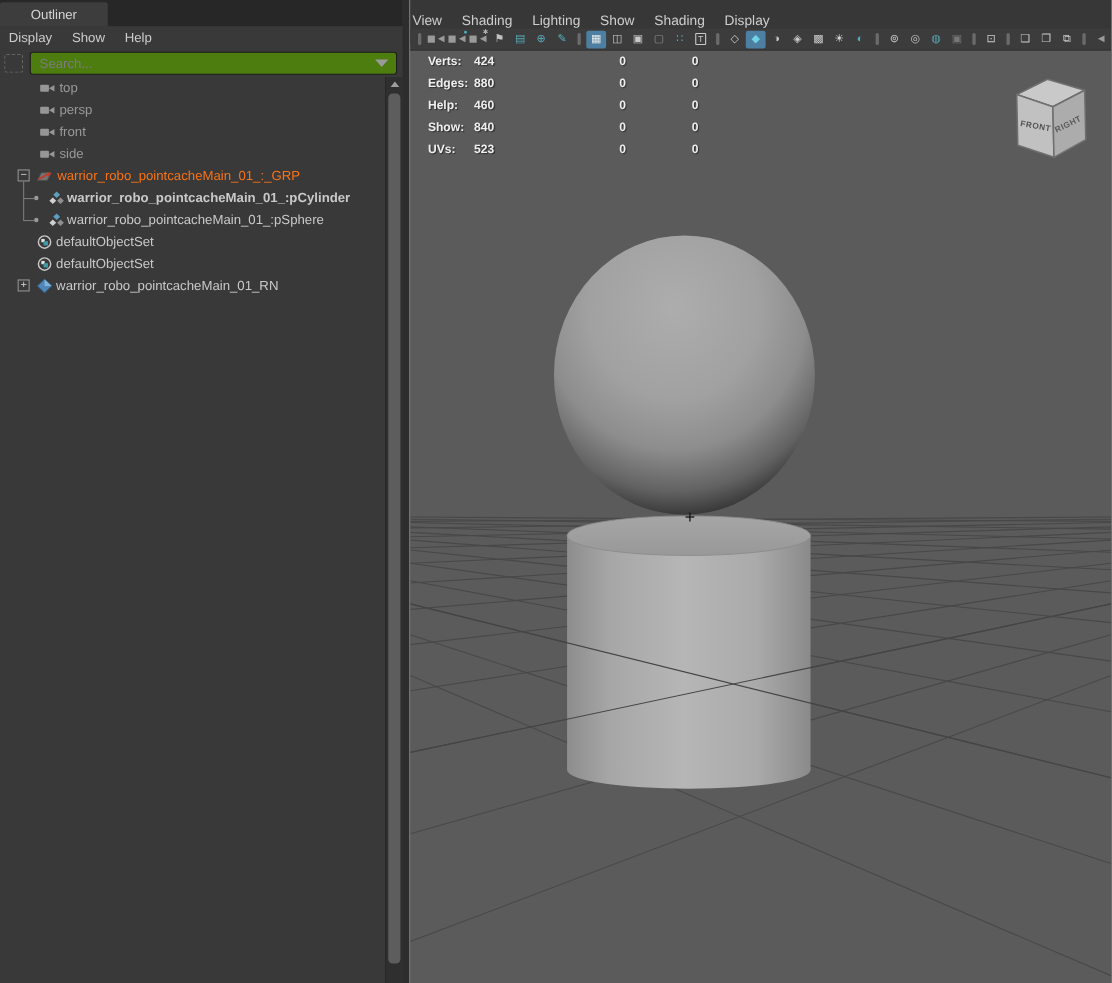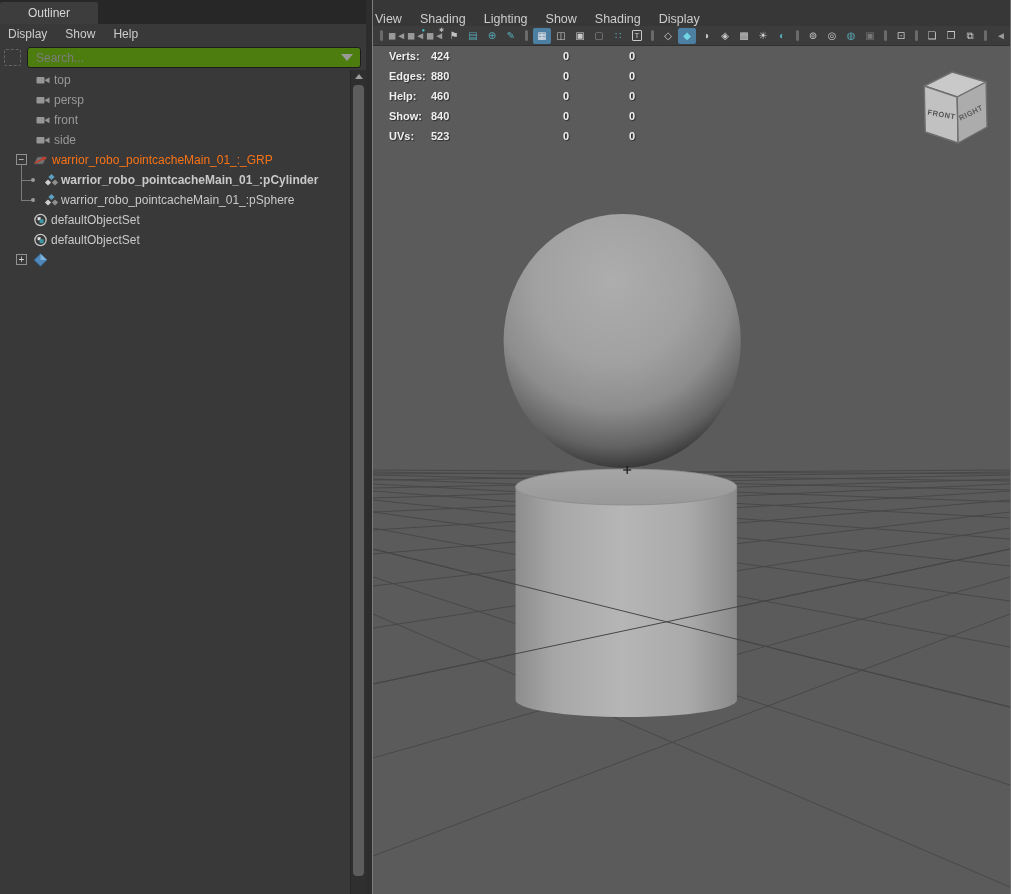--- a/index.html
+++ b/index.html
@@ -164,20 +164,21 @@
               <rect x="6.6" y="6.2" width="4" height="4" fill="#3f9aa6"></rect>
             </svg></span>
           <span class="lbl c-norm" style="left: 51px;">defaultObjectSet</span>
         </div>
         <div class="tree-row">
           <span class="expander" style="left: 16px;">+</span>
           <span class="ticon" style="left: 33px;"><svg width="15" height="14" viewBox="0 0 15 14">
               <polygon points="7.5,0.8 14,7 7.5,13.2 1,7" fill="#4f87b8" stroke="#2f5f8a" stroke-width="0.8"></polygon>
               <polygon points="7.5,0.8 14,7 7.5,7" fill="#7fb2d9"></polygon>
             </svg></span>
+          <span class="lbl c-norm" style="left: 51px;">warrior_robo_pointcacheMain_01_RN</span>
         </div>
       </div>
     <div class="vscroll">
       <div class="sarrow"></div>
       <div class="sthumb"></div>
     </div>
   </div>
 
   <div class="splitter"></div>
 

